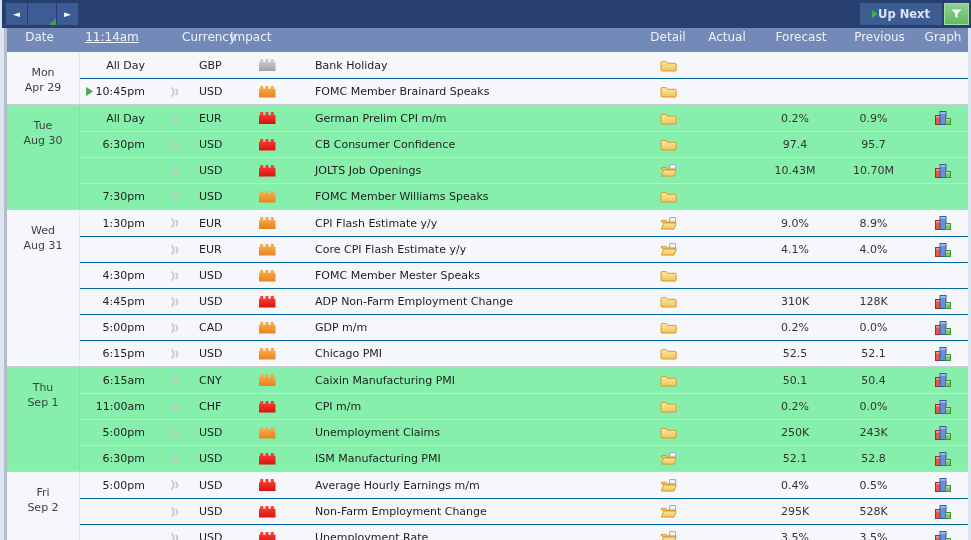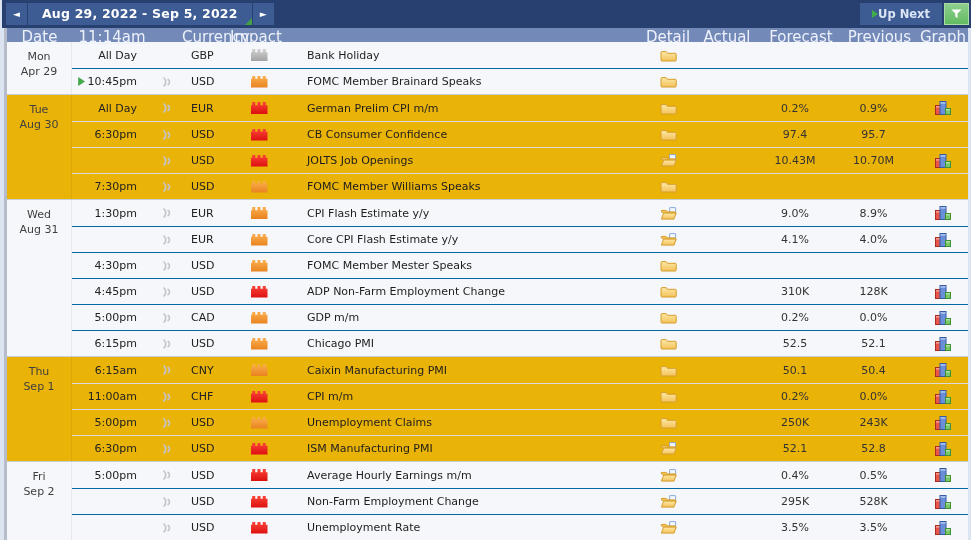--- a/index.html
+++ b/index.html
@@ -27,31 +27,31 @@
   .filterbtn {
     width:25px; height:22px; border:1px solid #a9dcA9;
     background:linear-gradient(#8ed08e,#62bb62);
     display:flex; align-items:center; justify-content:center; cursor:pointer;
   }
   .play-tri { width:0; height:0; border-top:4px solid transparent; border-bottom:4px solid transparent; border-left:6px solid #3fae47; display:inline-block; }
   
   .table-wrap { margin-left:4px; border-left:3px solid #b6bcc9; width:964px; height:536px; overflow:hidden; background:#f6f7fa; }
   .thead {
     display:grid; grid-template-columns:65px 80px 30px 48px 58px 1fr 50px 68px 80px 77px 50px;
-    background:#7389b8; color:#edf1fa; height:14px; line-height:18px; font-size:15px;
+    background:#7389b8; color:#edf1fa; height:24px; line-height:18px; font-size:12px;
   }
   .thead > div { white-space:nowrap; }
   .h-center { text-align:center; }
   .time-link { text-decoration:underline; cursor:pointer; }
   
   .daygroup { display:flex; border-top:1px solid #c9cdd6; }
   .daygroup:first-child { border-top:none; }
   .daygroup.light { background:#f6f7fa; }
-  .daygroup.dark  { background:#eab308; }
-  .datecell { width:65px; text-align:center; padding-top:7px; color:#3f3f3f; line-height:15px;
+  .daygroup.dark  { background:#86efac; }
+  .datecell { width:73px; text-align:center; padding-top:13px; color:#3f3f3f; line-height:15px;
               border-right:1px solid rgba(0,0,0,0.06); }
   .rows { flex:1; }
   .evrow {
     display:grid; grid-template-columns:80px 30px 48px 58px 1fr 50px 68px 80px 77px 50px;
     height:26px; align-items:center; cursor:pointer;
   }
   .daygroup.light .evrow { border-top:1px solid #0369a1; }
   .daygroup.dark  .evrow { border-top:1px solid #dadadd; }
   .rows .evrow:first-child { border-top:none; }
   .c-time { padding-right:15px; white-space:nowrap; display:flex; justify-content:flex-end; align-items:center; gap:3px; }
@@ -80,21 +80,20 @@
         <stop offset="1" stop-color="#f3c159"></stop>
     </linearGradient>
   </defs>
 </svg>
 
 <div class="topbar">
   <div class="tab arrow">
       <span>◄</span>
     </div>
   <div class="tab daterange">
-    <span>Aug 29, 2022 - Sep 5, 2022</span>
     <i class="corner"></i>
   </div>
   <div class="tab arrow">
       <span>►</span>
     </div>
   <div class="spacer"></div>
   <div class="tab upnext">
     <span class="play-tri"></span>
     <span>Up Next</span>
   </div>

